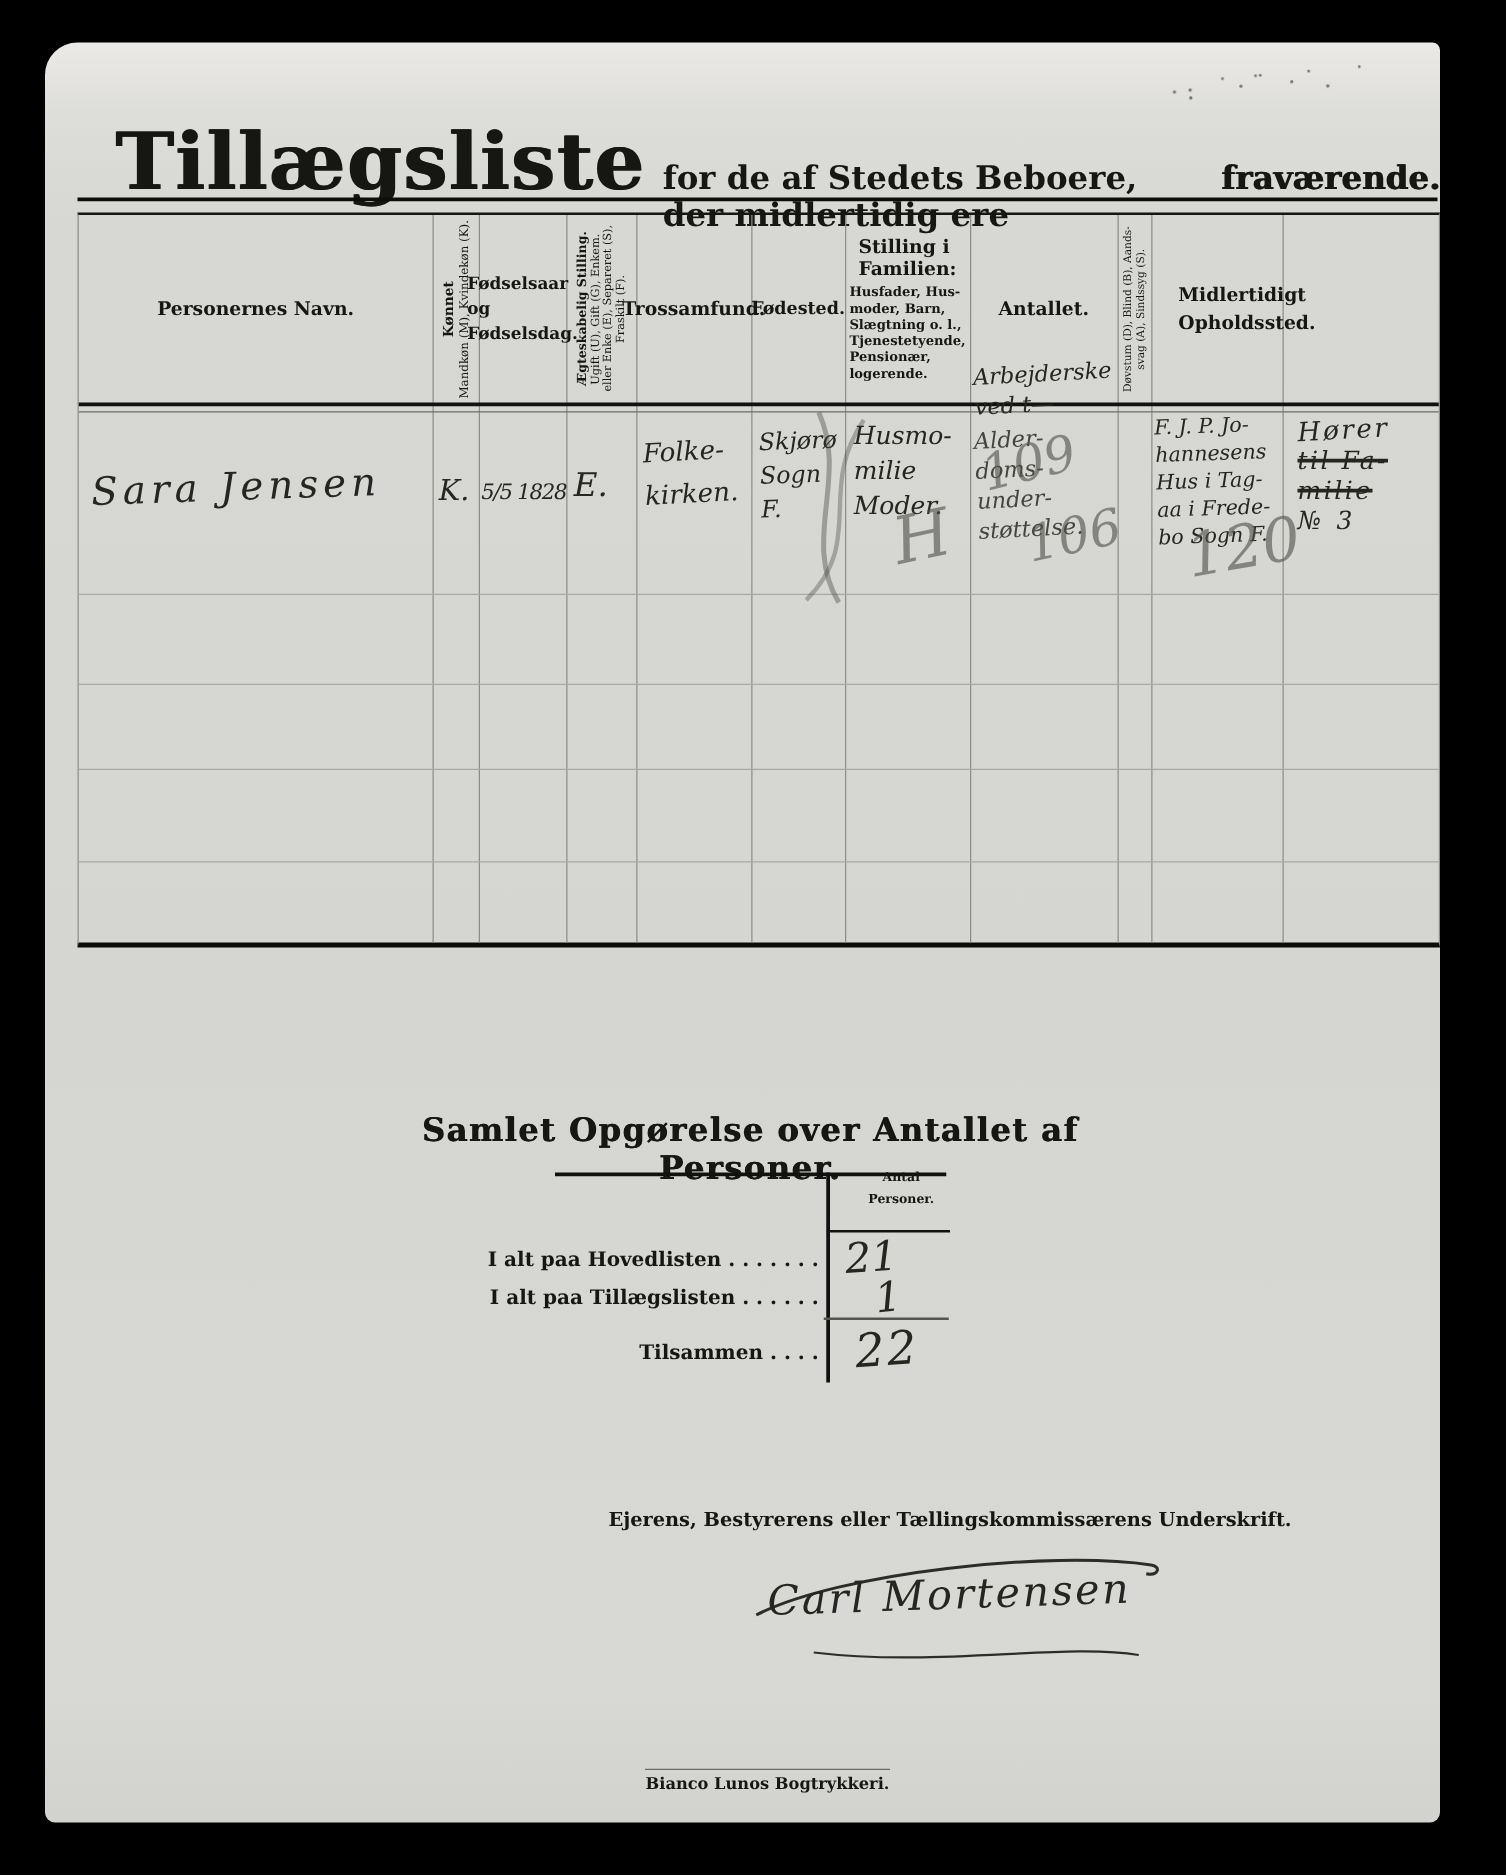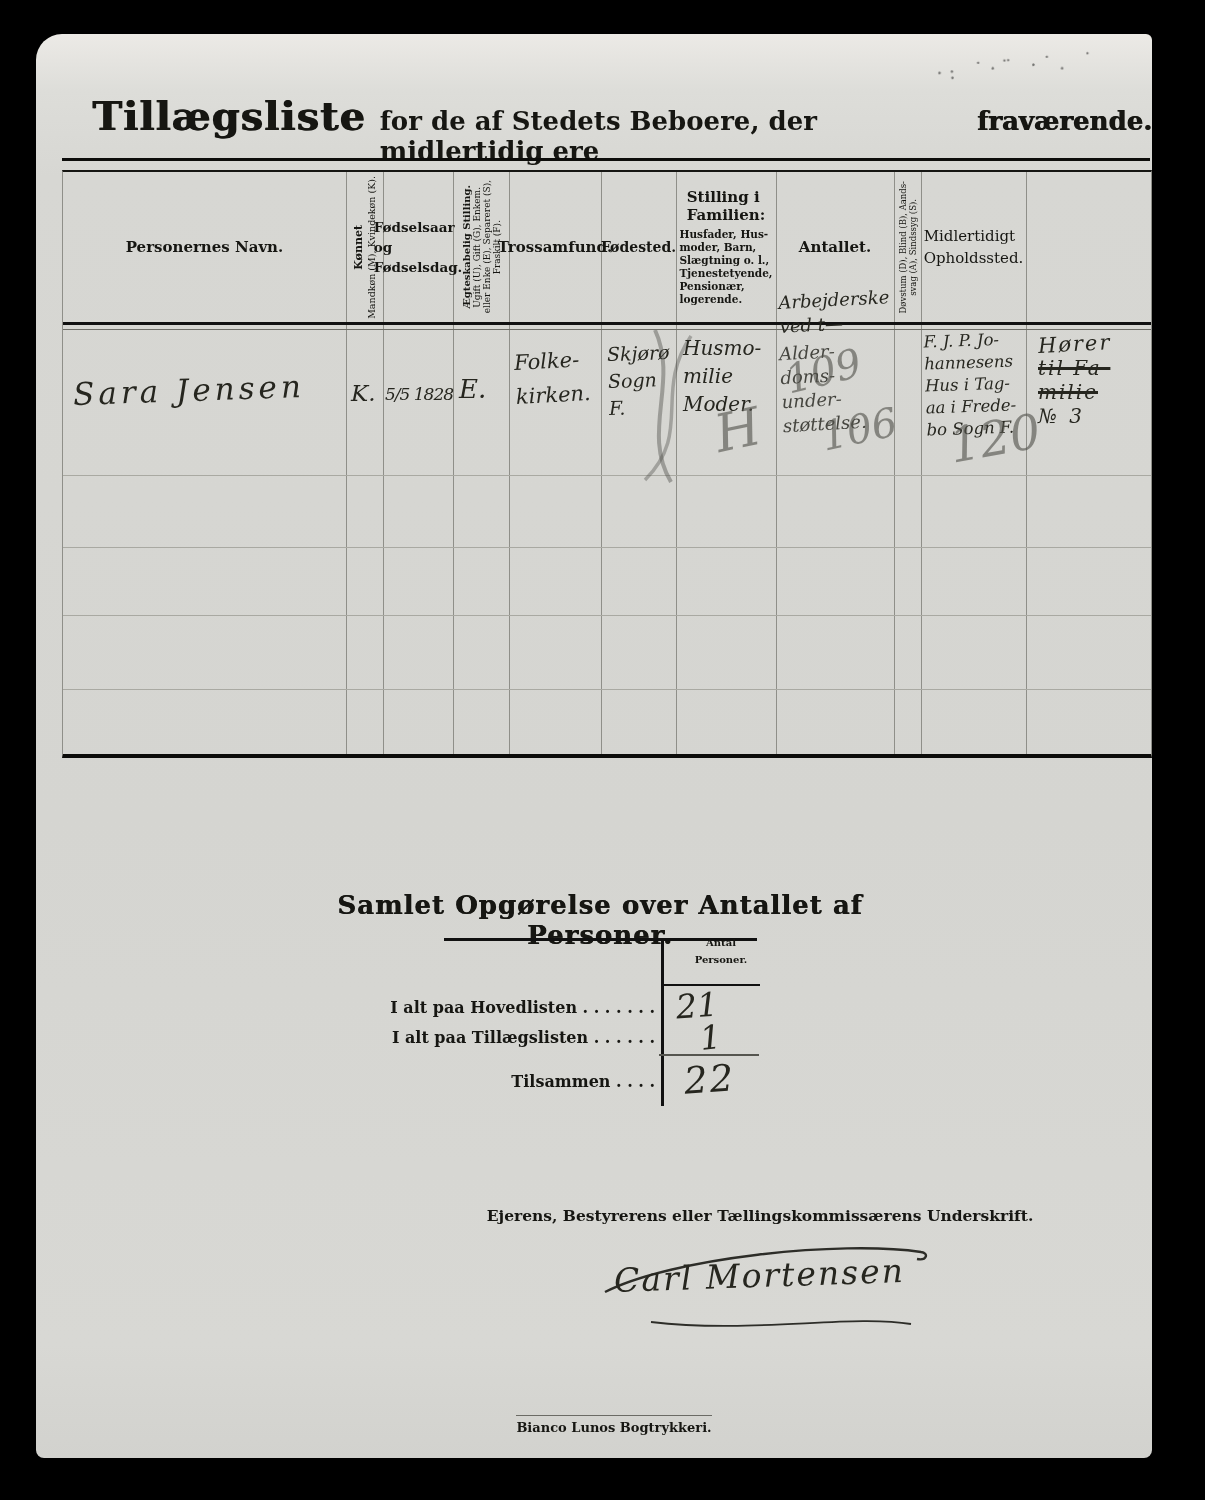--- a/index.html
+++ b/index.html
@@ -22,21 +22,21 @@
 </style>
 </head>
 <body>
 
 <div class="page">
   <div class="paper">
 
     <div class="abs" style="left:900px;top:18px;width:220px;font-size:20px;color:rgba(20,20,20,.55);filter:blur(.6px);transform:rotate(-5deg);letter-spacing:6px;">·: ˙·¨  ·˙. ˙</div>
 
     <div class="abs" style="left:56px;top:58px;width:1060px;display:flex;align-items:baseline;gap:14px;">
-      <span class="printed" style="font-size:40px;font-weight:bold;letter-spacing:1px;text-shadow:1px 0 #161612;">Tillægsliste</span>
+      <span class="printed" style="font-size:63px;font-weight:bold;letter-spacing:1px;text-shadow:1px 0 #161612;">Tillægsliste</span>
       <span class="printed" style="font-size:26px;font-weight:bold;">for de af Stedets Beboere, der midlertidig ere</span>
       <span class="printed" style="font-size:26px;font-weight:bold;text-shadow:.8px 0 #161612;">fraværende.</span>
     </div>
     <div class="abs" style="left:26px;top:124px;width:1088px;height:3px;background:#0d0d0b;"></div>
 
     <div class="abs" style="left:26px;top:136px;width:1088px;height:582px;border-top:2px solid #151512;border-bottom:4px solid #0c0c0a;border-left:1px solid #8f8f89;border-right:1px solid #8f8f89;">
 
       <div class="vline" style="left:283px;"></div>
       <div class="vline" style="left:320px;"></div>
       <div class="vline" style="left:390px;"></div>
@@ -99,21 +99,21 @@
 
       <div class="hdrcell printed" style="left:713px;width:118px;font-size:15px;font-weight:bold;">
         <span>Antallet.</span>
       </div>
 
       <div class="hdrcell" style="left:831px;width:27px;gap:0;">
         <span class="vt printed" style="font-size:8.5px;">Døvstum (D), Blind (B), Aands-</span>
         <span class="vt printed" style="font-size:8.5px;">svag (A), Sindssyg (S).</span>
       </div>
 
-      <div class="hdrcell printed ml" style="left:858px;width:105px;font-size:15px;font-weight:normal;line-height:22px;">
+      <div class="hdrcell printed ml" style="left:858px;width:105px;font-size:15px;font-weight:bold;line-height:22px;padding-left:24px;">
         <span class="ml">Midlertidigt
 Opholdssted.</span>
       </div>
 
 
       <div class="abs hw" style="left:10px;top:200px;font-size:31px;transform:rotate(-2deg);letter-spacing:4px;">Sara Jensen</div>
 
       <div class="abs hw" style="left:288px;top:208px;font-size:23px;">K.</div>
 
       <div class="abs hw" style="left:322px;top:212px;font-size:17px;letter-spacing:-1px;">5/5 1828</div>

